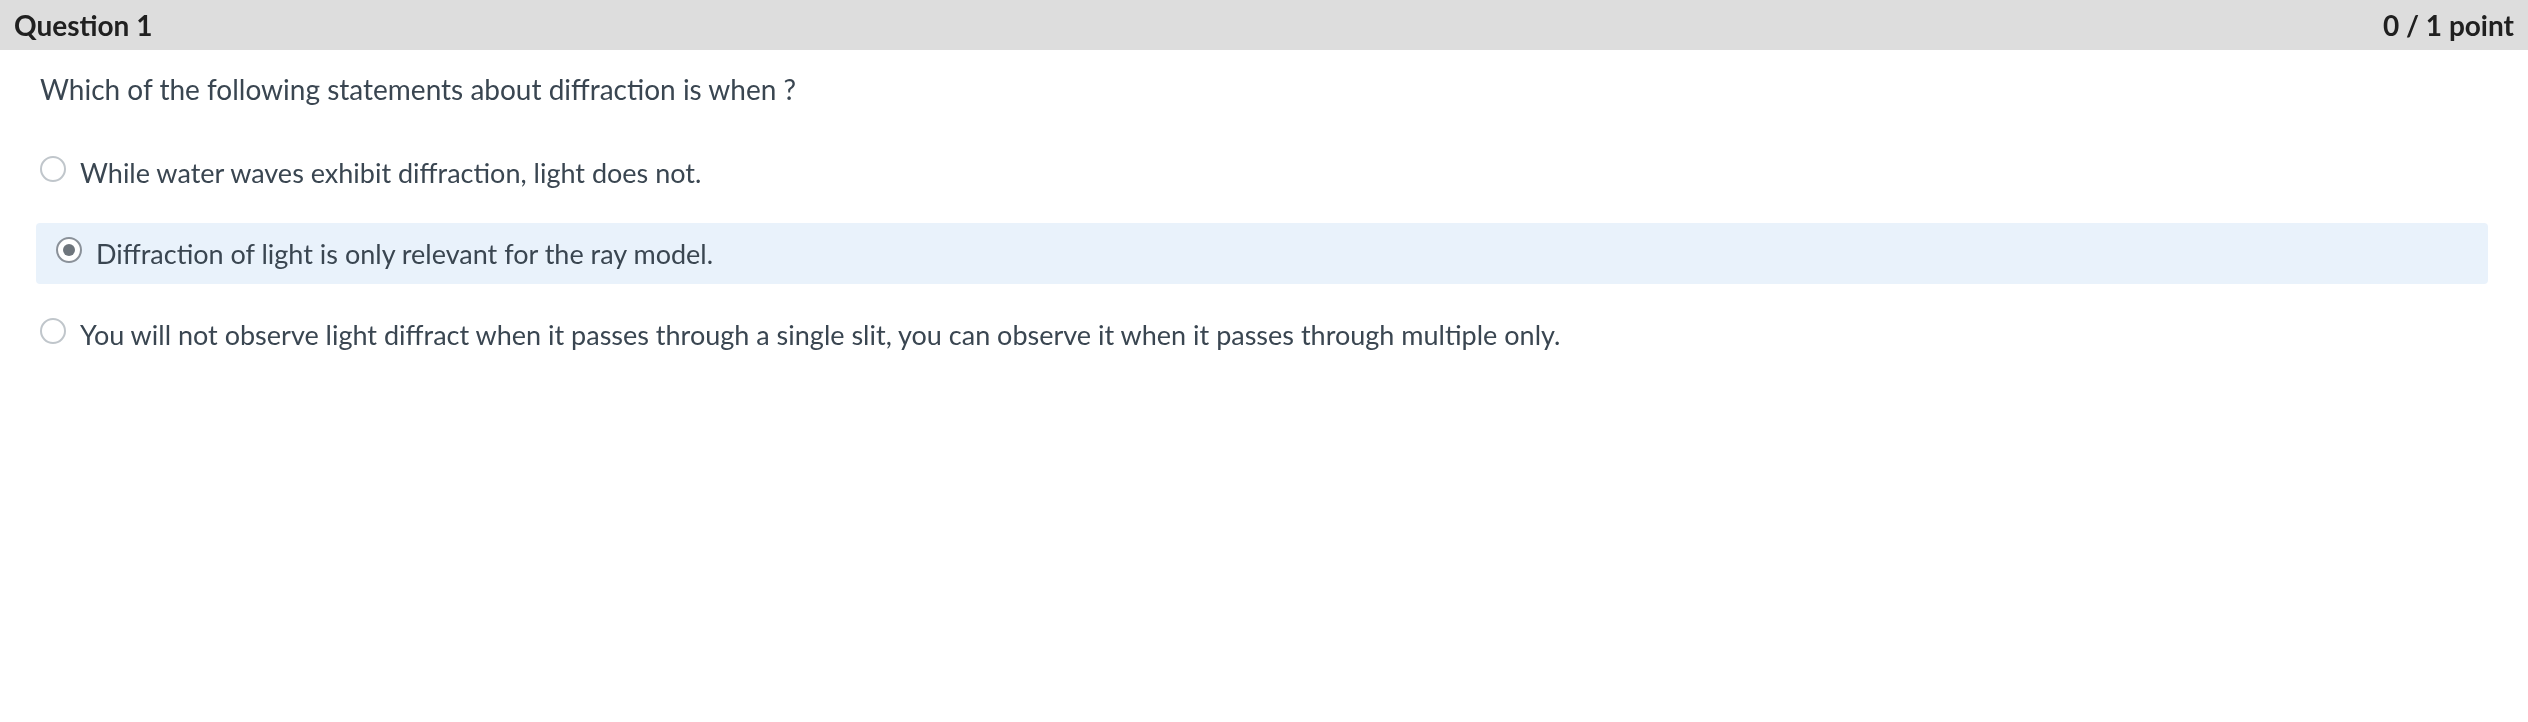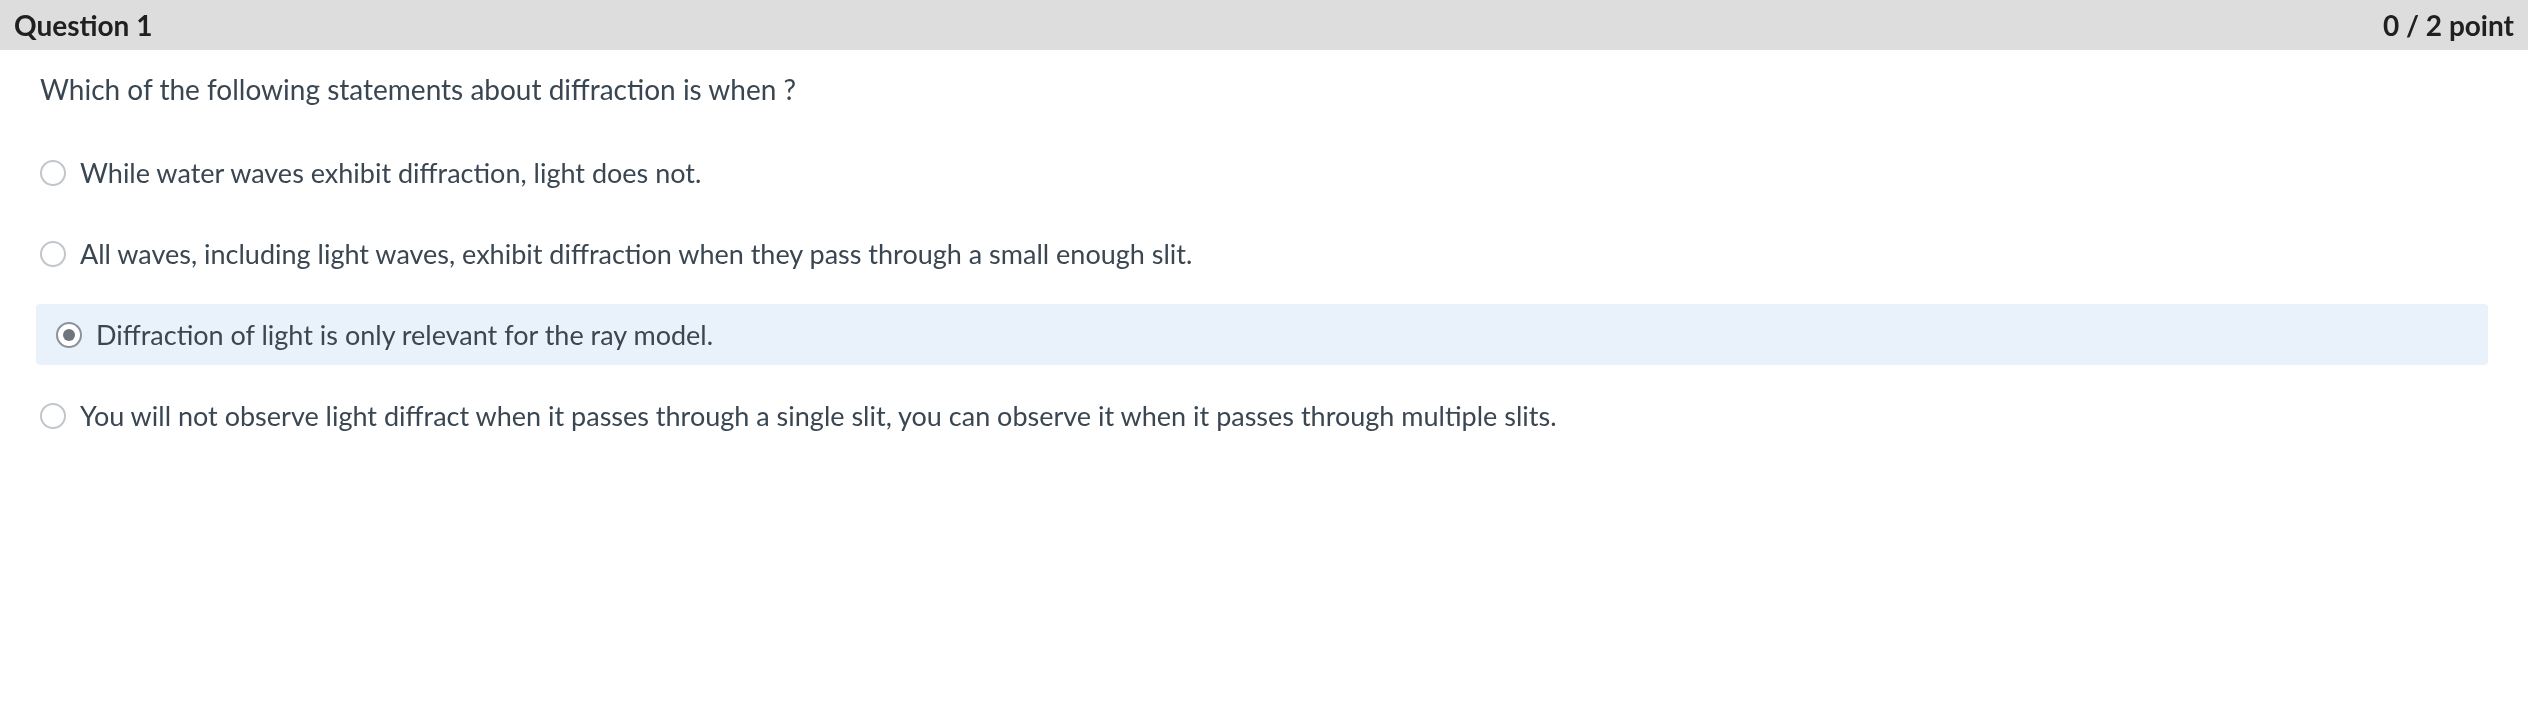--- a/index.html
+++ b/index.html
@@ -36,21 +36,21 @@
     .question-text {
       color: #3a4651;
       font-size: 28px;
       margin-bottom: 36px;
     }
     .options {
       margin-left: -20px;
     }
     .option {
       display: flex;
-      align-items: center;
+      align-items: flex-start;
       padding: 14px 20px;
       gap: 14px;
       border-radius: 4px;
       margin-bottom: 20px;
     }
     .option.selected {
       background: #e9f2fb;
       margin-left: 16px;
     }
     .radio {
@@ -80,39 +80,35 @@
     .option-label {
       color: #3a4651;
       font-size: 27px;
     }
   </style>
 </head>
 <body>
 
 <div class="question-header">
   <span class="question-title">Question 1</span>
-  <span class="points">0 / 2 point</span>
+  <span class="points">0 / 1 point</span>
 </div>
 
 <div class="question-body">
   <div class="question-text">Which of the following statements about diffraction is when ?</div>
 
   <div class="options">
     <div class="option">
       <span class="radio"></span>
       <span class="option-label">While water waves exhibit diffraction, light does not.</span>
     </div>
-    <div class="option">
-      <span class="radio"></span>
-      <span class="option-label">All waves, including light waves, exhibit diffraction when they pass through a small enough slit.</span>
-    </div>
     <div class="option selected">
       <span class="radio">
           <span class="radio-dot"></span>
         </span>
       <span class="option-label">Diffraction of light is only relevant for the ray model.</span>
     </div>
     <div class="option">
       <span class="radio"></span>
-      <span class="option-label">You will not observe light diffract when it passes through a single slit, you can observe it when it passes through multiple slits.</span>
+      <span class="option-label">You will not observe light diffract when it passes through a single slit, you can observe it when it passes through multiple only.</span>
     </div>
   </div>
 </div>
 
 </body></html>

